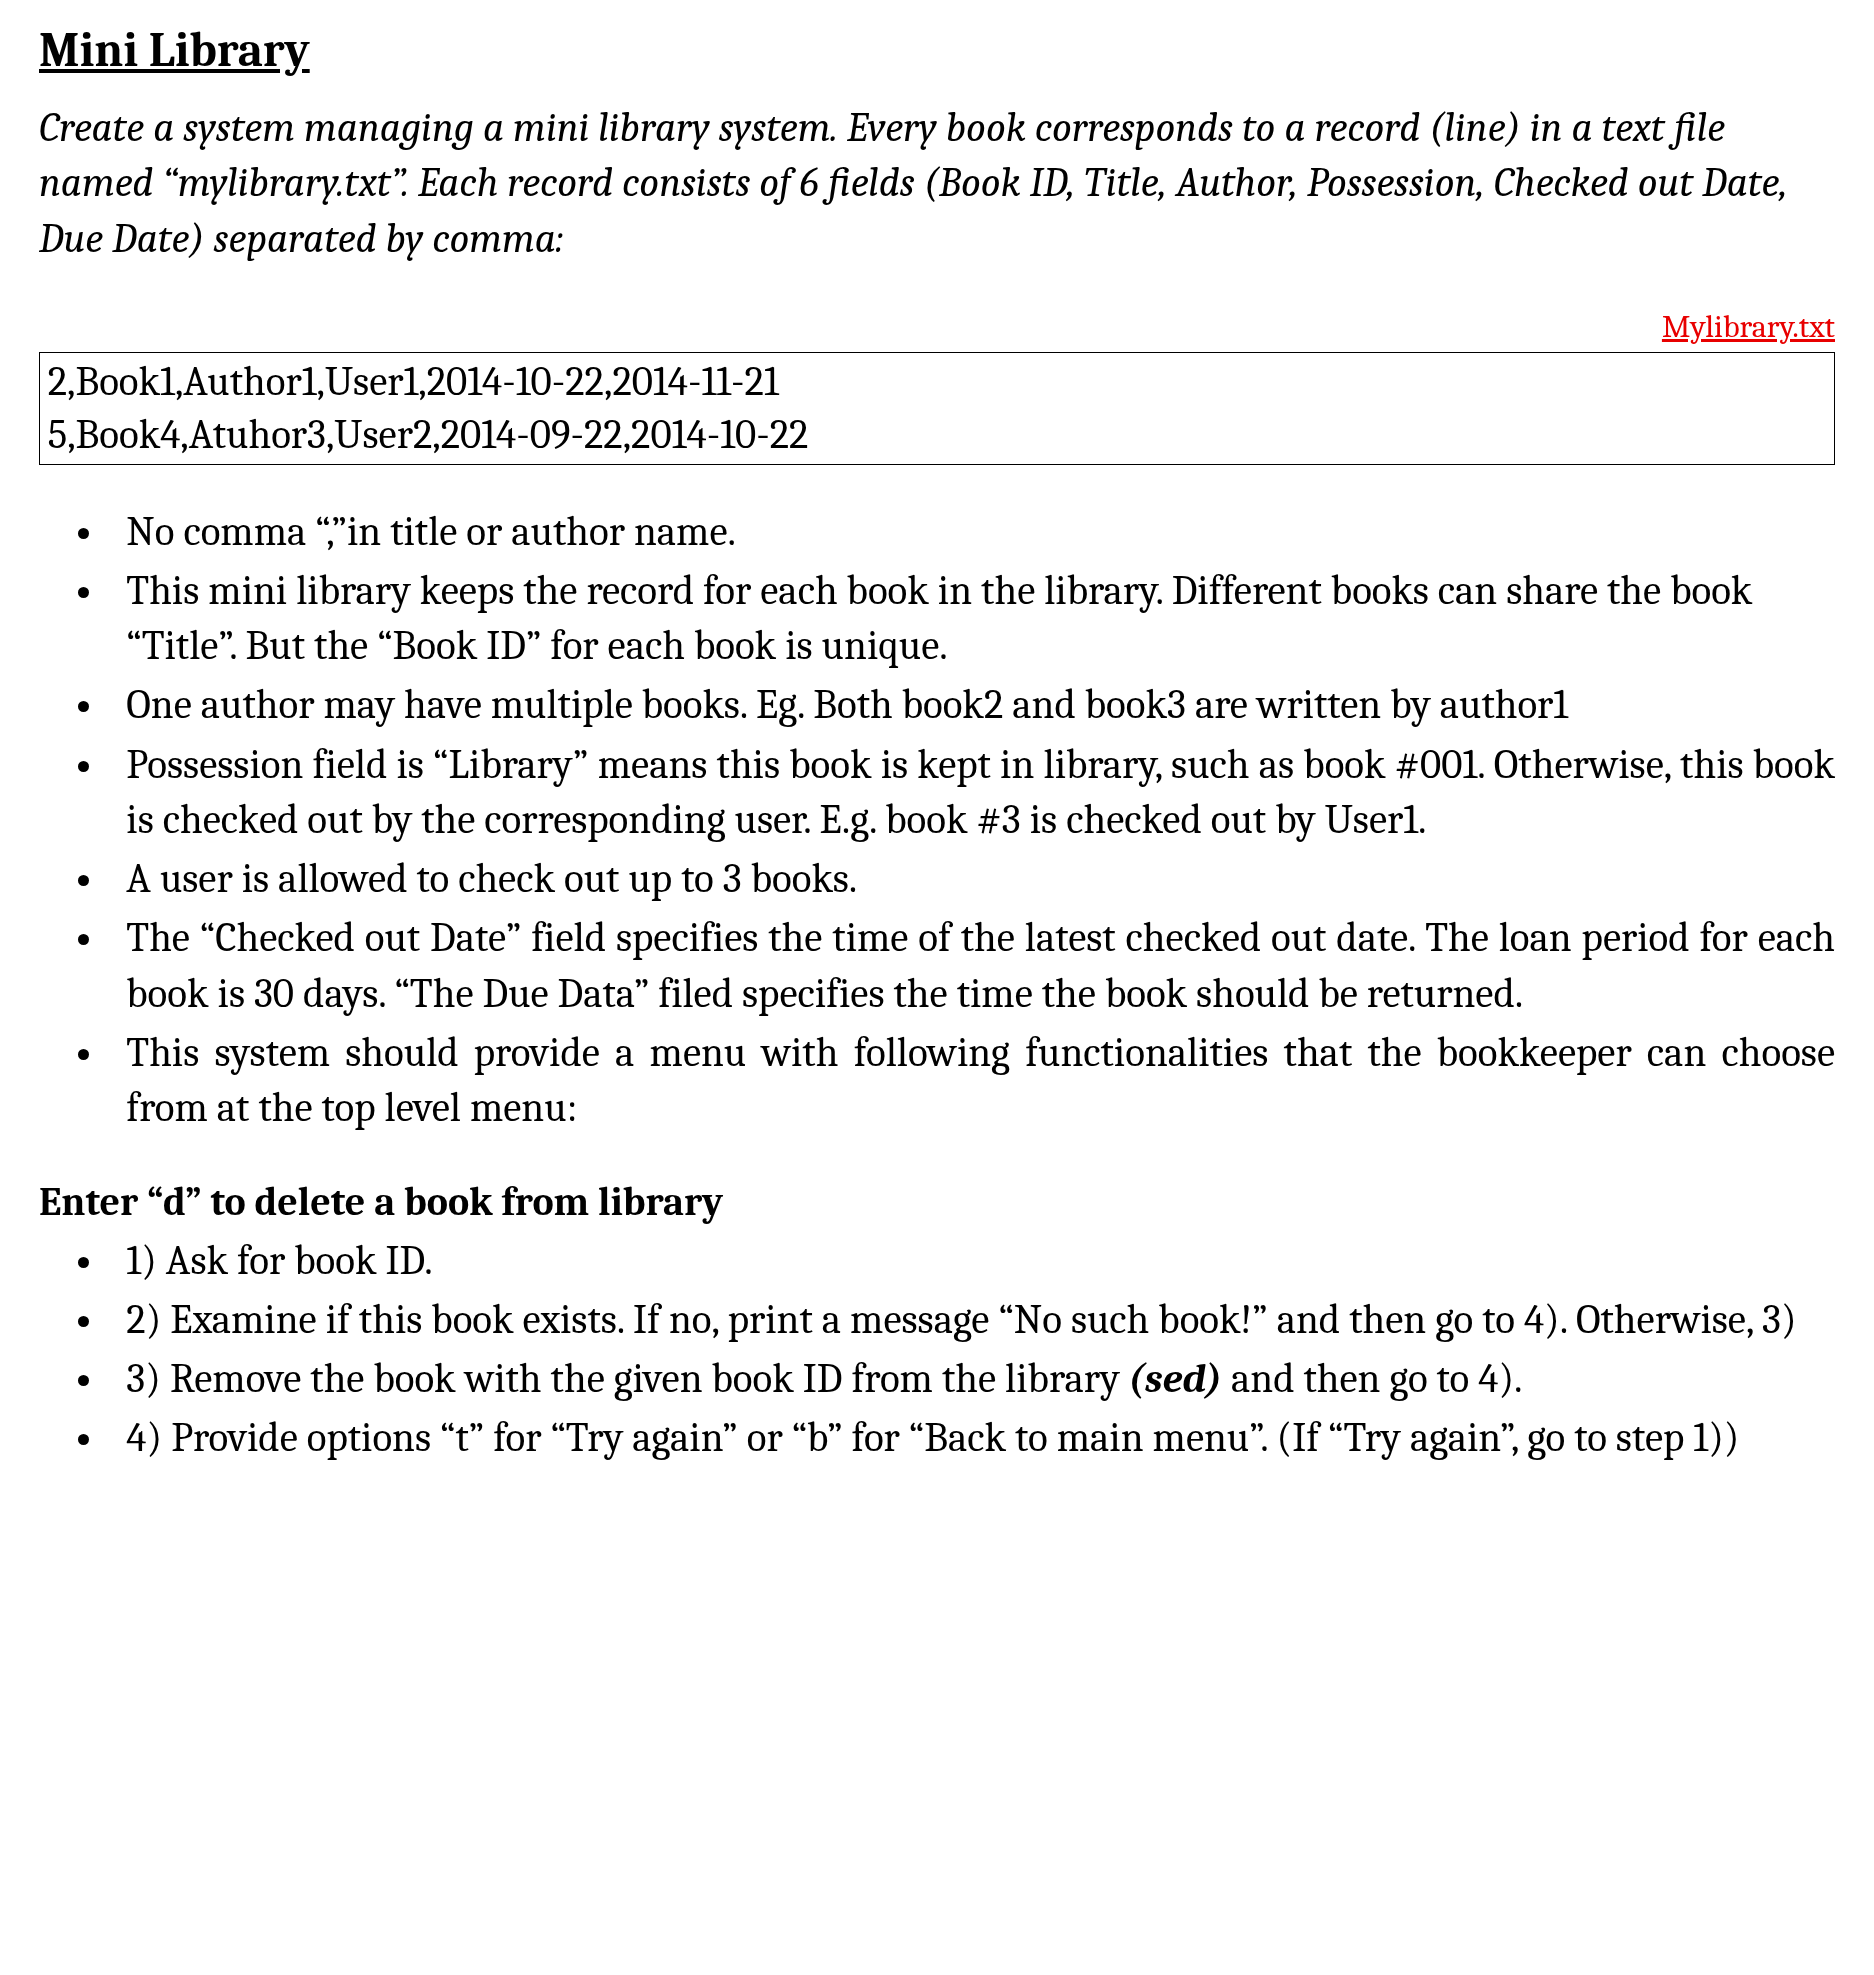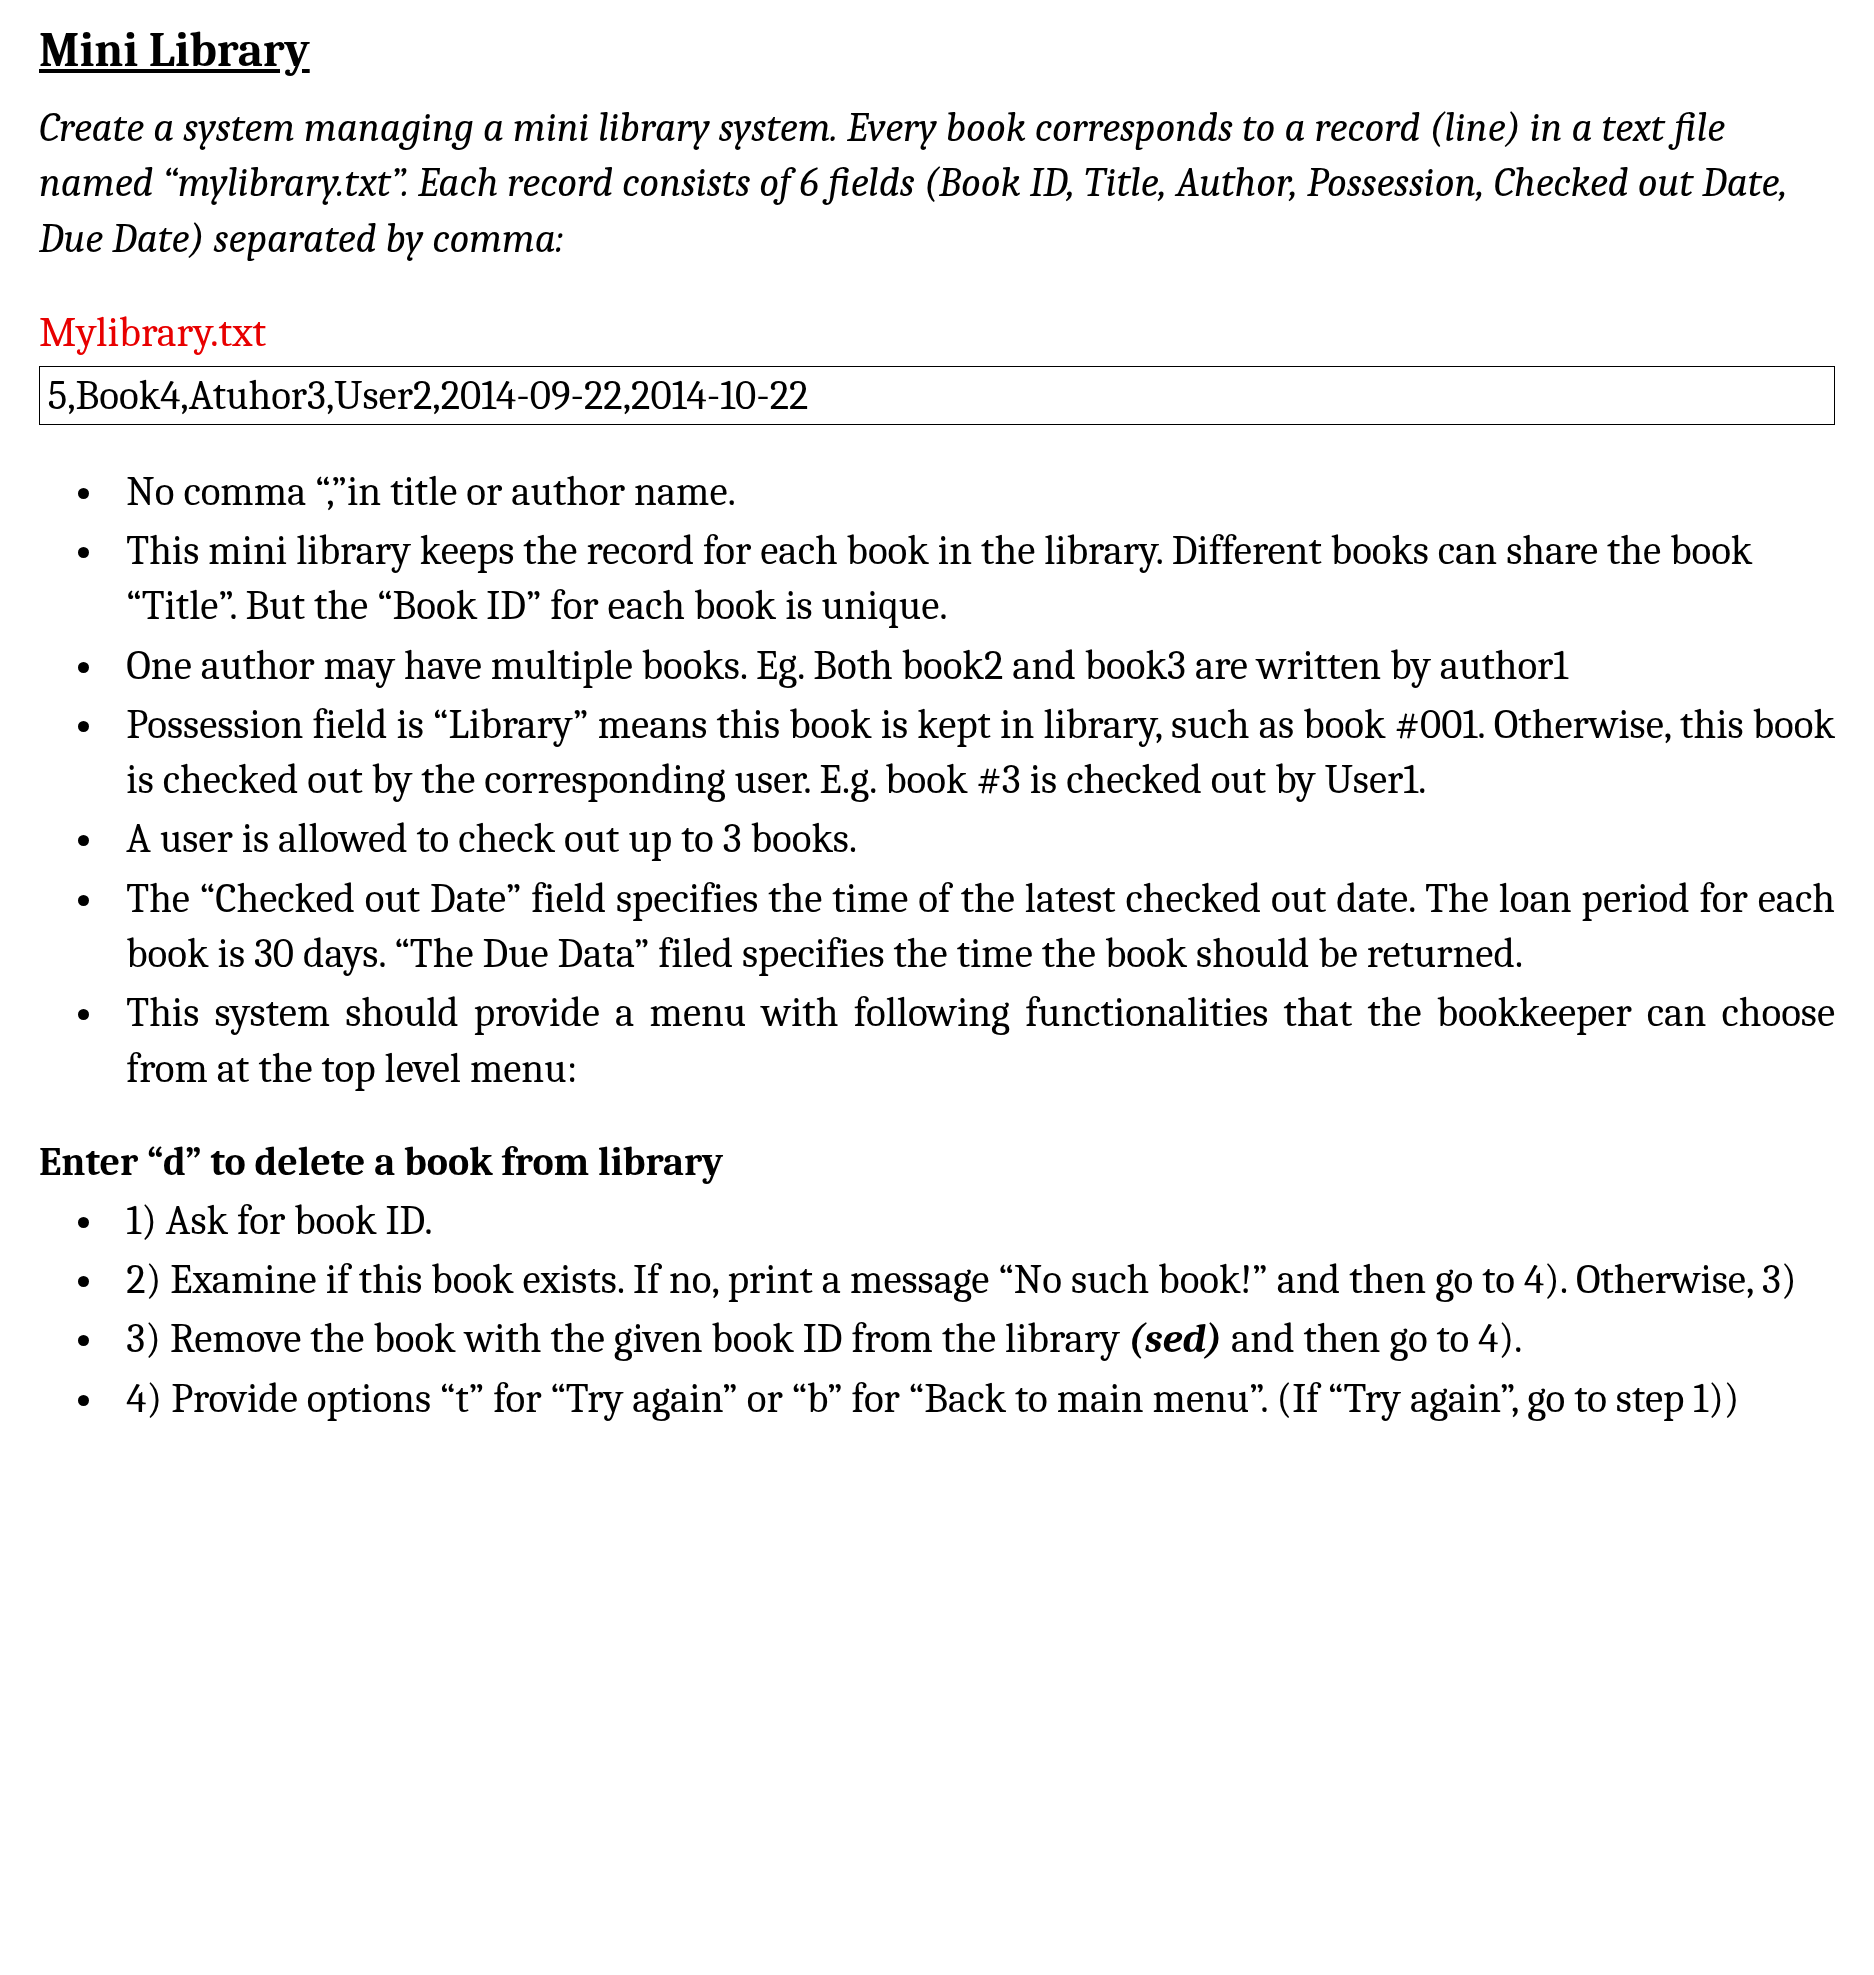--- a/index.html
+++ b/index.html
@@ -20,24 +20,25 @@
     font-weight: 700;
     text-decoration: underline;
     font-size: 48px;
     margin: 0 0 3.9px 0;
   }
   .intro {
     margin: 16px 0 39px 0;
     font-style: italic;
   }
   .file-title {
-    text-align: left;
+    text-align: right;
     color: #e80000;
-    font-size: 42px;
+    font-size: 32px;
     margin: 29px 0 3.9px 0;
+    text-decoration: underline;
   }
   .file-box {
     border: 1.9px solid #000;
     padding: 1.9px 7.7px 1.9px 7.7px;
     margin: 0 0 39px 0;
     line-height: 1.3;
   }
   .file-line {
     white-space: pre;
   }
@@ -69,20 +70,21 @@
 </head>
 <body>
 
 <h1 class="page-title">Mini Library</h1>
 
 <p class="intro">Create a system managing a mini library system.   Every book corresponds to a record (line) in a text file named “mylibrary.txt”. Each record consists of 6 fields (Book ID, Title, Author, Possession, Checked out Date, Due Date) separated by comma:</p>
 
 <div class="file-title">Mylibrary.txt</div>
 
 <div class="file-box">
+  <div class="file-line">2,Book1,Author1,User1,2014-10-22,2014-11-21</div>
   <div class="file-line">5,Book4,Atuhor3,User2,2014-09-22,2014-10-22</div>
 </div>
 
 <ul class="bullets">
   <li>No comma “,”in title or author name.</li>
   <li>This mini library keeps the record for each book in the library. Different books can share the book “Title”. But the “Book ID” for each book is unique.</li>
   <li>One author may have multiple books. Eg. Both book2 and book3 are written by author1</li>
   <li class="justify">Possession field is “Library” means this book is kept in library, such as book #001.   Otherwise, this book is checked out by the corresponding user. E.g. book #3 is checked out by User1.</li>
   <li>A user is allowed to check out up to 3 books.</li>
   <li class="justify">The “Checked out Date” field specifies the time of the latest checked out date. The loan period for each book is 30 days. “The Due Data” filed specifies the time the book should be returned.</li>

